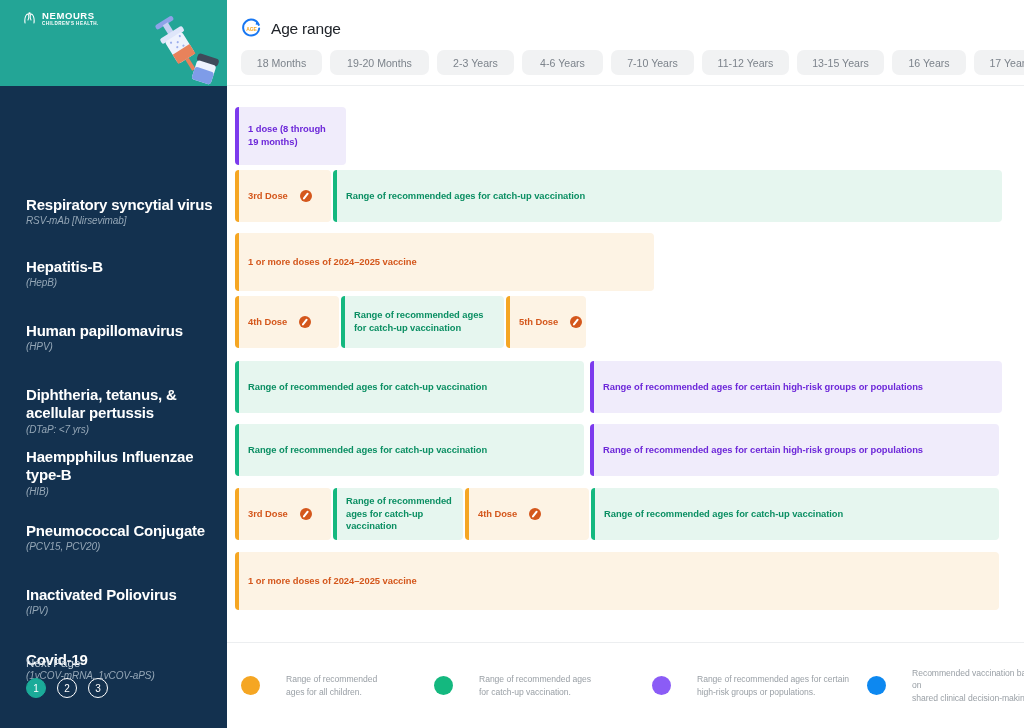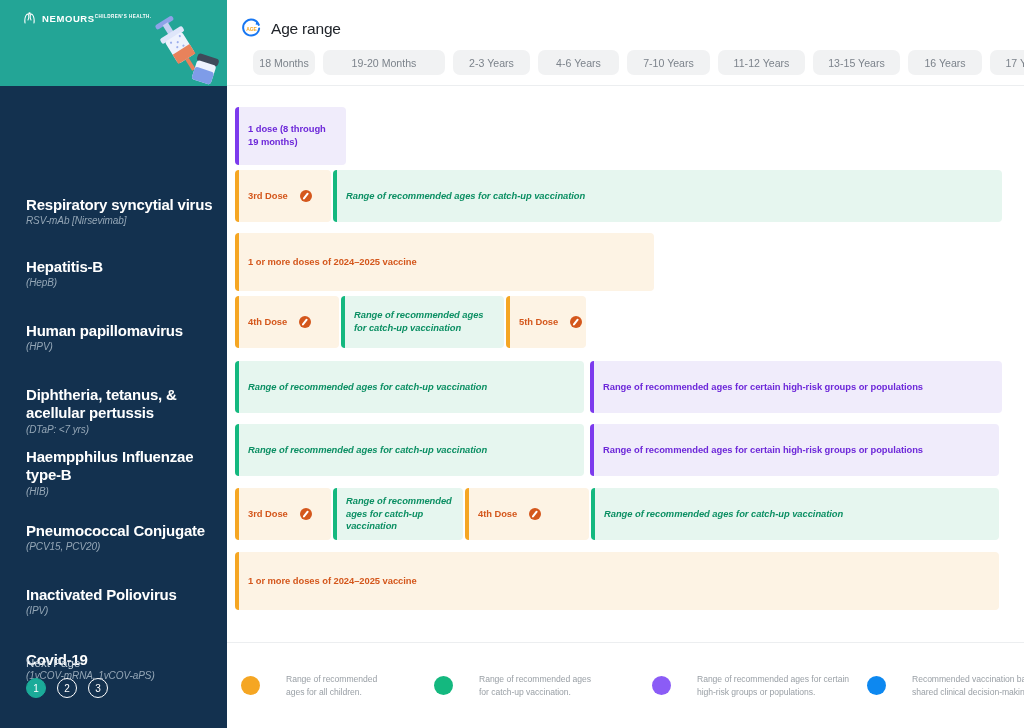--- a/index.html
+++ b/index.html
@@ -13,21 +13,21 @@
   
   .sidebar {
     width: 227px; height: 728px; flex: 0 0 227px;
     background: #13314f; position: relative;
   }
   .brand {
     height: 86px; background: #23a596; position: relative; overflow: hidden;
   }
   .brand-logo { position: absolute; left: 22px; top: 11px; display: flex; align-items: center; gap: 5px; }
   .brand-logo-mark { width: 15px; height: 15px; }
-  .brand-logo-txt { display: flex; flex-direction: row; line-height: 1; }
+  .brand-logo-txt { display: flex; flex-direction: column; line-height: 1; }
   .brand-logo-txt .l1 { color: #fff; font-size: 9.5px; font-weight: bold; letter-spacing: .6px; }
   .brand-logo-txt .l2 { color: #fff; font-size: 4.6px; font-weight: bold; letter-spacing: .45px; margin-top: 1.5px; }
   .brand-title {
     position: absolute; left: 22px; top: 32px; color: #fff;
     font-size: 15.5px; font-weight: bold; line-height: 1.28; letter-spacing: -.25px;
   }
   .brand-art { position: absolute; right: -4px; top: 6px; width: 96px; height: 80px; }
 
   .vaccine-list { position: relative; }
   .vax-item { position: absolute; left: 26px; width: 196px; }
@@ -57,42 +57,42 @@
   .age-head { display: flex; align-items: center; gap: 9px; padding: 18px 0 0 14px; }
   .age-icon { width: 21px; height: 21px; flex: 0 0 21px; }
   .age-title { font-size: 15.5px; color: #20242a; letter-spacing: -.2px; }
   .tabs { display: flex; gap: 8px; padding: 11px 0 0 14px; }
   .tab {
     background: #f1f2f3; border-radius: 7px; height: 25px;
     display: flex; align-items: center; justify-content: center;
     color: #7c838b; font-size: 10.6px; padding: 0 12px;
     white-space: nowrap; cursor: pointer;
   }
-  .tab.w1 { width: 62px; margin-left: 12px; } .tab.w2 { width: 122px; } .tab.w3 { width: 77px; }
+  .tab.w1 { width: 81px; } .tab.w2 { width: 99px; } .tab.w3 { width: 77px; }
   .tab.w4 { width: 81px; } .tab.w5 { width: 83px; } .tab.w6 { width: 87px; }
   .tab.w7 { width: 87px; } .tab.w8 { width: 74px; } .tab.w9 { width: 72px; }
 
   
   .grid { position: relative; height: 545px; }
   .row { position: absolute; left: 8px; display: flex; height: 52px; }
   .seg {
     position: relative; height: 100%; border-radius: 4px; overflow: hidden;
     display: flex; align-items: center;
   }
   .seg .accent { position: absolute; left: 0; top: 0; bottom: 0; width: 3.5px; }
   .seg .txt {
     font-size: 9.4px; font-weight: bold; line-height: 1.34;
     padding-left: 13px; padding-right: 9px; letter-spacing: -.05px;
   }
   .seg.orange { background: #fdf3e4; }
   .seg.orange .accent { background: #f5a623; }
   .seg.orange .txt { color: #d4571c; }
   .seg.green { background: #e6f6ef; }
   .seg.green .accent { background: #14b87f; }
-  .seg.green .txt { color: #0b8f63; font-style: italic; }
+  .seg.green .txt { color: #0b8f63; }
   .seg.purple { background: #f0ecfb; }
   .seg.purple .accent { background: #7c3aed; }
   .seg.purple .txt { color: #6d28d9; }
   .seg .inner { display: flex; align-items: center; gap: 7px; }
   .badge {
     width: 12px; height: 12px; border-radius: 50%; background: #d4571c;
     flex: 0 0 12px; position: relative;
   }
   .badge::after {
     content: ""; position: absolute; left: 5px; top: 2.2px;

